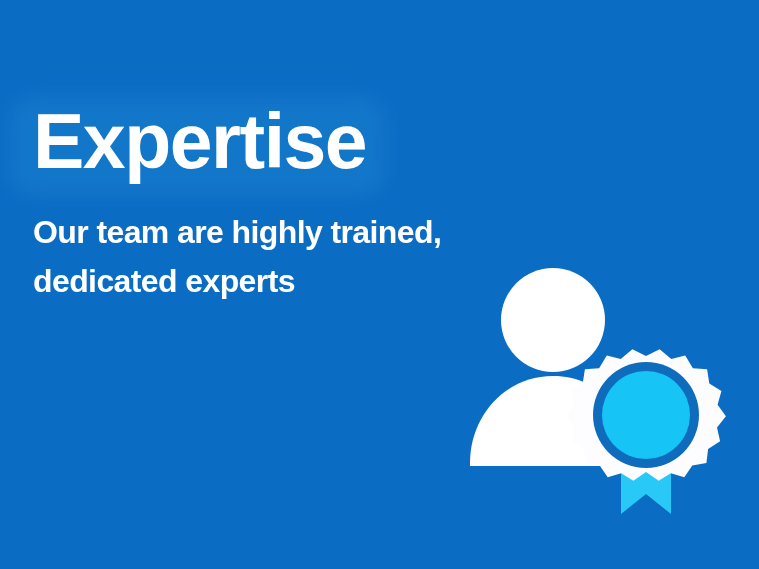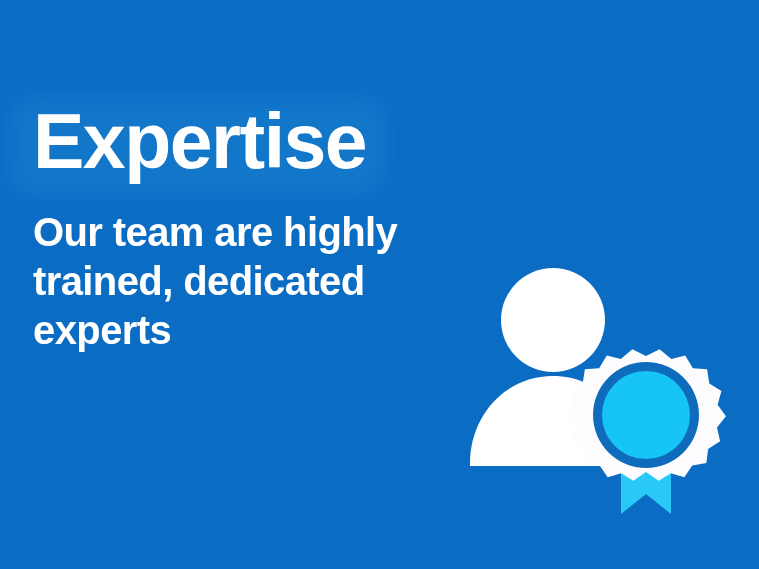--- a/index.html
+++ b/index.html
@@ -42,21 +42,21 @@
     font-family: "Liberation Sans", sans-serif;
     font-size: 77px;
     line-height: 82px;
     font-weight: bold;
     color: #ffffff;
     letter-spacing: -1.5px;
   }
   #subtitle {
     margin: 26px 0 0 0;
     font-family: "Liberation Sans", sans-serif;
-    font-size: 40px;
+    font-size: 32px;
     line-height: 49px;
     font-weight: bold;
     color: #ffffff;
     letter-spacing: -0.6px;
     width: 420px;
   }
   #expert-icon {
     position: absolute;
     left: 448px;
     top: 248px;

